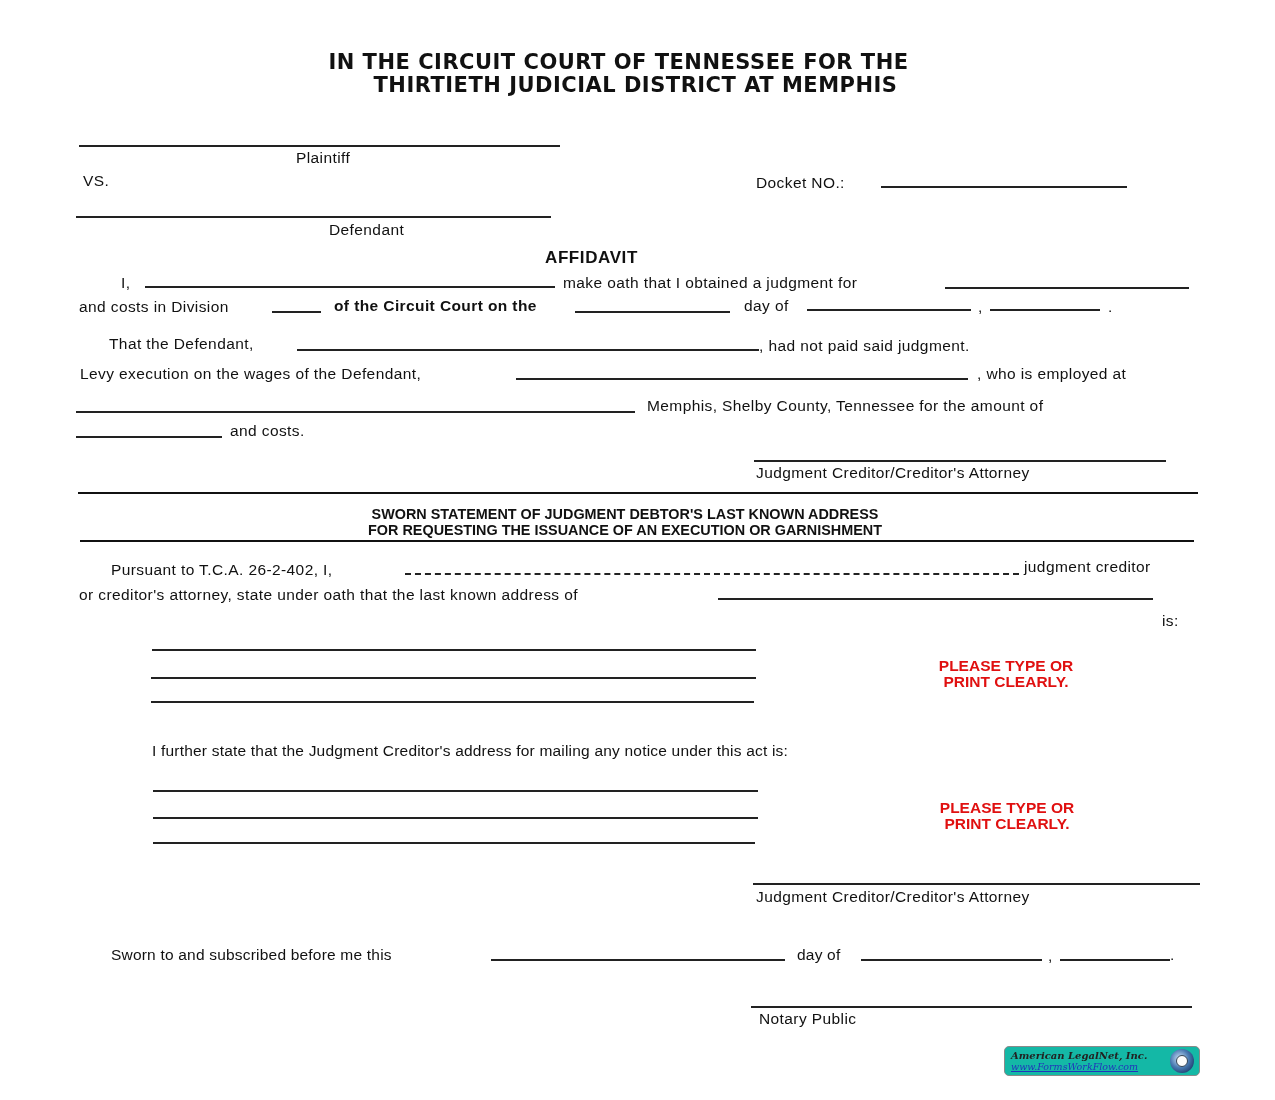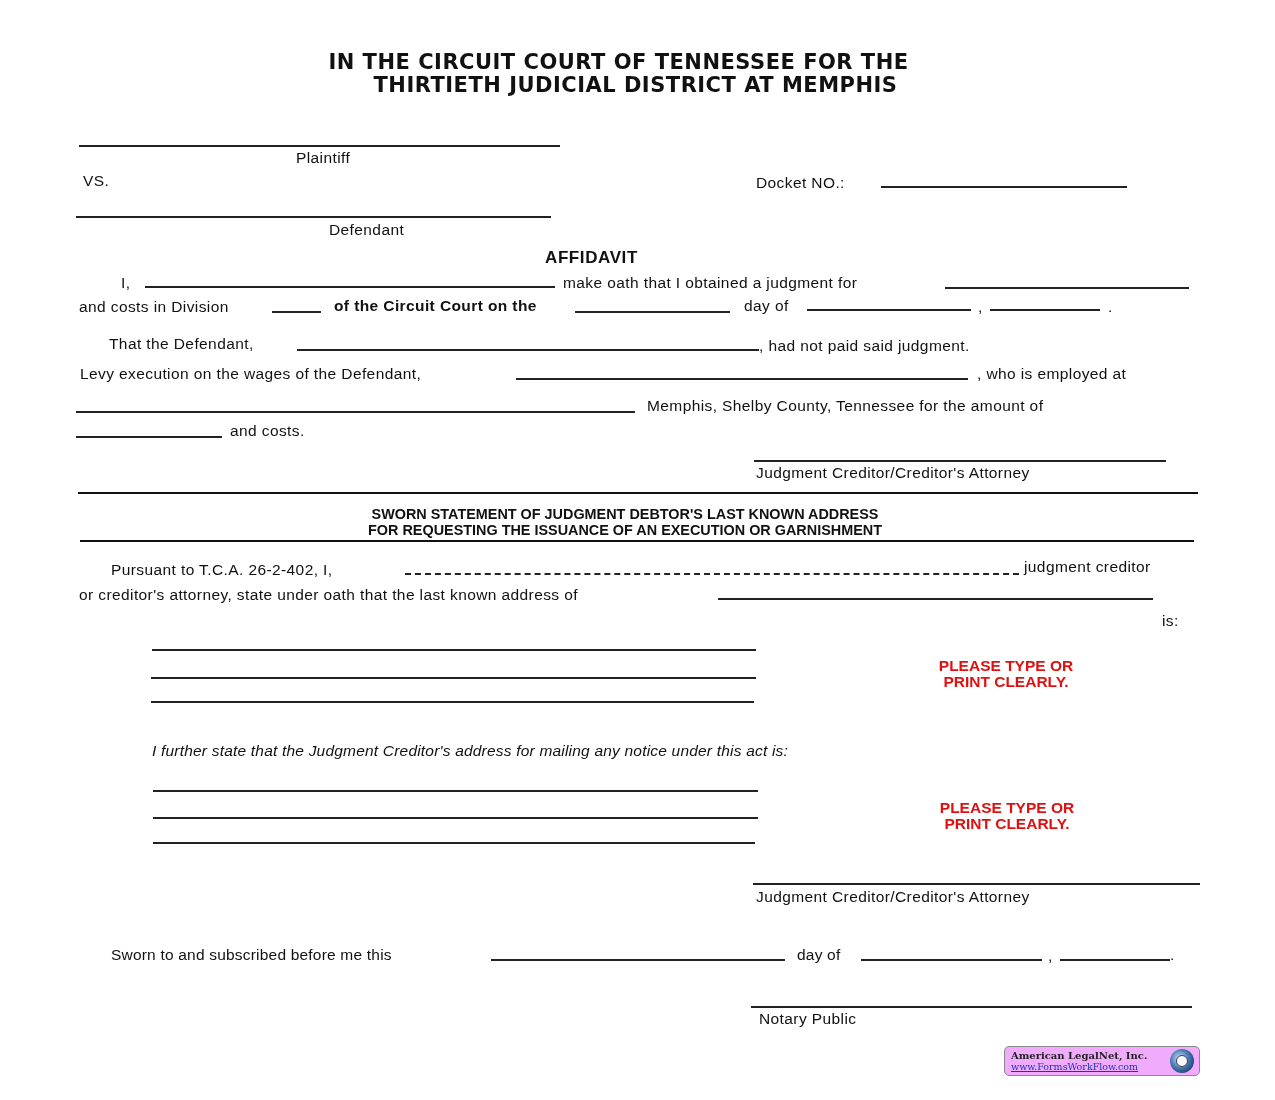--- a/index.html
+++ b/index.html
@@ -10,21 +10,21 @@
            letter-spacing: 0.5px; left: 0; width: 1237px; text-align: center; }
   .t { font-size: 15.5px; letter-spacing: 0.4px; }
   .line { position: absolute; height: 0; border-top: 2px solid #222; }
   .thick { border-top: 2px solid #111; }
   .bold { font-weight: bold; margin-top: 11px; }
   .sect { font-weight: bold; font-size: 15px; left: 0; width: 1250px; text-align: center;
           transform: scaleX(0.96); transform-origin: center; }
   .red { color: #e01010; font-weight: bold; font-size: 15.5px; text-align: center; width: 200px; line-height: 16px; }
   .cond { font-size: 15.5px; letter-spacing: 0.2px; }
   .logo { position: absolute; left: 1004px; top: 1046px; width: 194px; height: 28px;
-          border: 1px solid #8a8a8a; border-radius: 5px; background: #f0abfc; }
+          border: 1px solid #8a8a8a; border-radius: 5px; background: #14b8a6; font-style: italic; }
   .logo .name { position: absolute; left: 6px; top: 3px; font-family: "DejaVu Serif", serif;
                 font-weight: bold; font-size: 10px; color: #222; }
   .logo .url { position: absolute; left: 6px; top: 14px; font-family: "DejaVu Serif", serif;
                font-size: 9.5px; color: #2233bb; text-decoration: underline; }
   .logo .globe { position: absolute; right: 5px; top: 2px; width: 24px; height: 24px; border-radius: 50%;
                  background: radial-gradient(circle at 40% 40%, #cde3f7 0%, #4a7bb3 45%, #1d3d6e 80%); }
   .logo .globe::after { content: ""; position: absolute; left: 6px; top: 6px; width: 10px; height: 10px;
                         border-radius: 50%; background: #fbfbfb; border: 1px solid #345; }
 </style>
 </head>
@@ -90,21 +90,21 @@
 
 <div class="line" style="left:152px; top:649px; width:604px;"></div>
 <div class="line" style="left:151px; top:677px; width:605px;"></div>
 <div class="line" style="left:151px; top:701px; width:603px;"></div>
 
 <div class="abs red" style="left:906px; top:658px;">
   <div>PLEASE TYPE OR</div>
   <div>PRINT CLEARLY.</div>
 </div>
 
-<div class="abs cond" style="left:152px; top:742px;font-style:italic;">I further state that the Judgment Creditor's address for mailing any notice under this act is:</div>
+<div class="abs cond" style="left:152px; top:742px;">I further state that the Judgment Creditor's address for mailing any notice under this act is:</div>
 
 <div class="line" style="left:153px; top:790px; width:605px;"></div>
 <div class="line" style="left:153px; top:817px; width:605px;"></div>
 <div class="line" style="left:153px; top:842px; width:602px;"></div>
 
 <div class="abs red" style="left:907px; top:800px;">
   <div>PLEASE TYPE OR</div>
   <div>PRINT CLEARLY.</div>
 </div>
 

